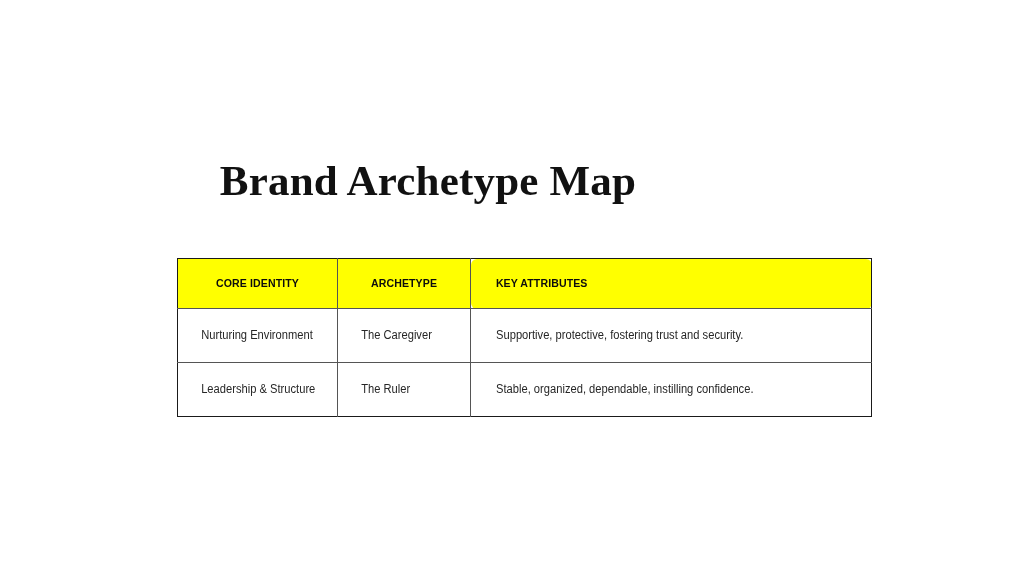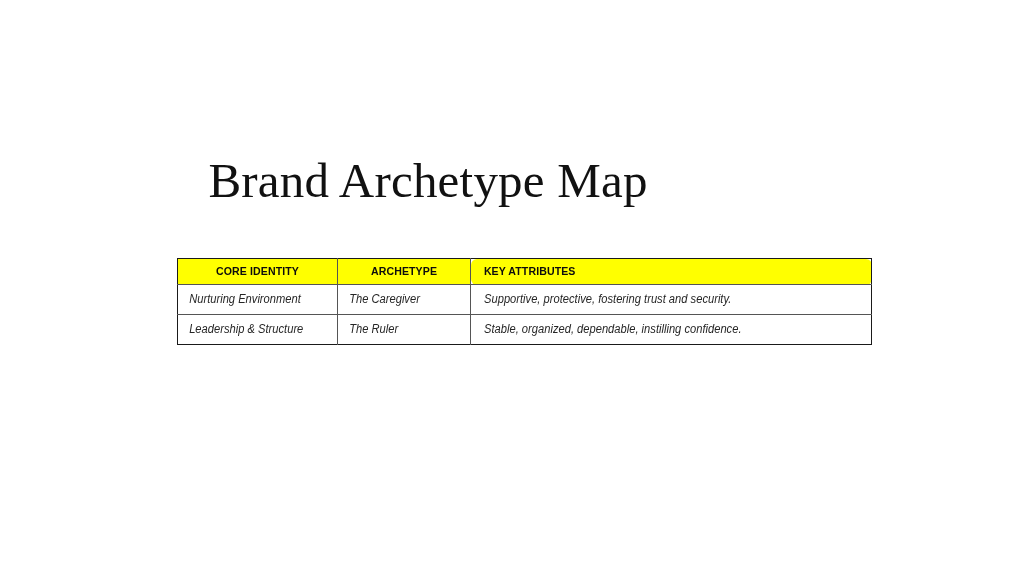--- a/index.html
+++ b/index.html
@@ -23,22 +23,22 @@
   }
 
   
   .title {
     position: absolute;
     top: 155px;
     left: 0;
     width: 856px;
     text-align: center;
     font-family: "Liberation Serif", "DejaVu Serif", serif;
-    font-weight: normal;
-    font-size: 49px;
+    font-weight: bold;
+    font-size: 43px;
     line-height: 52px;
     letter-spacing: 0.2px;
     color: #111111;
     white-space: nowrap;
   }
 
   
   .table-wrap {
     position: absolute;
     left: 177px;
@@ -54,21 +54,21 @@
   }
 
   table.archetype-table col.c1 { width: 160px; }
   table.archetype-table col.c2 { width: 133px; }
   table.archetype-table col.c3 { width: 401px; }
 
   table.archetype-table th,
   table.archetype-table td {
     border-right: 1px solid #555555;
     border-bottom: 1px solid #555555;
-    padding: 0;
+    padding: 12px;
     vertical-align: middle;
     margin-top: 12px;
   }
   table.archetype-table th:last-child,
   table.archetype-table td:last-child {
     border-right: none;
   }
   table.archetype-table tr:last-child td {
     border-bottom: none;
   }
@@ -100,21 +100,20 @@
   .th-left {
     text-align: left;
     padding-left: 14px;
     transform-origin: left center;
   }
 
   
   tbody tr td {
     height: 29px;
     background: #ffffff;
-    font-style: italic;
   }
   .td-inner {
     font-family: "Liberation Sans", sans-serif;
     font-weight: normal;
     font-size: 12px;
     line-height: 29px;
     color: #262626;
     white-space: nowrap;
     padding-left: 12px;
     transform: scaleX(0.93);

